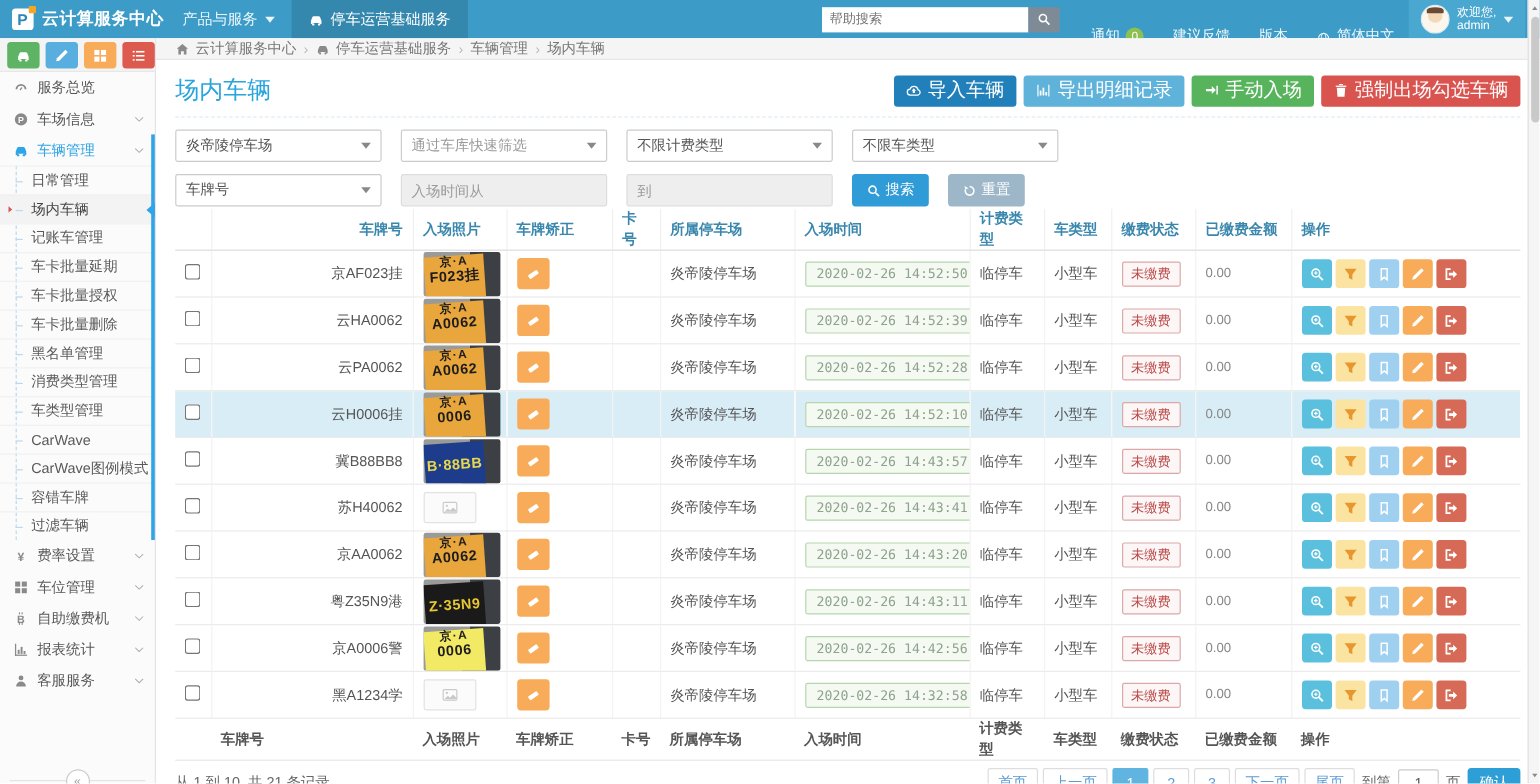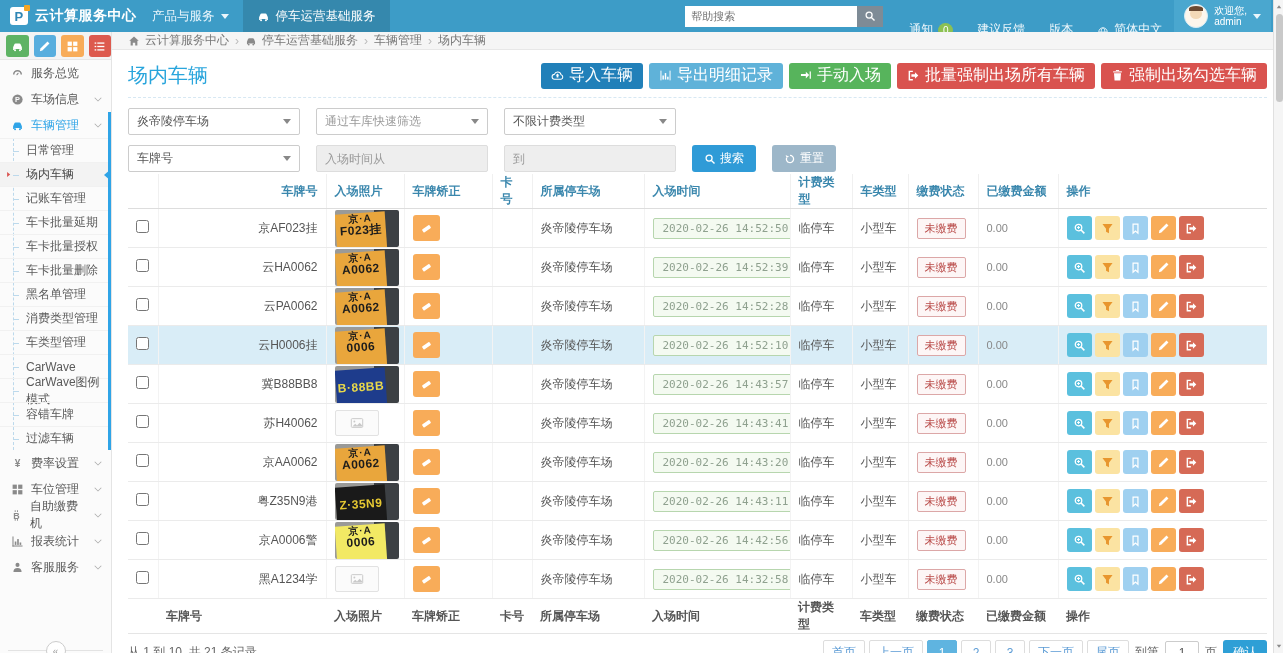--- a/index.html
+++ b/index.html
@@ -27,21 +27,21 @@
   .avatar { width:24px; height:24px; border-radius:50%; background:#fdf6ec; position:relative; overflow:hidden; border:1px solid #d8ecf5; }
   .avatar::before { content:''; position:absolute; left:5px; top:3px; width:12px; height:11px; border-radius:50%; background:#f3d9b8; }
   .avatar::after { content:''; position:absolute; left:4px; top:1px; width:14px; height:5px; border-radius:50% 50% 0 0; background:#6b4a33; }
   .welcome { font-size:10px; line-height:11px; color:#fff; }
   .caret { width:0; height:0; border-left:4px solid transparent; border-right:4px solid transparent; border-top:5px solid #eaf6fc; }
 
   
   .shell { display:flex; height:621px; }
 
   
-  .sidebar { width:112px; background:#fbfbfb; border-right:1px solid #e4e4e4; position:relative; flex:none; }
+  .sidebar { width:130px; background:#fbfbfb; border-right:1px solid #e4e4e4; position:relative; flex:none; }
   .quick { display:flex; gap:5px; padding:3px 0 3px 6px; height:28px; border-bottom:1px solid #e7e7e7; background:#f4f4f4; }
   .qbtn { width:27px; height:22px; border:none; border-radius:3px; color:#fff; display:flex; align-items:center; justify-content:center; cursor:pointer; }
   .menu { font-size:12px; }
   .m-item { display:flex; align-items:center; gap:7px; height:26px; padding:0 8px 0 10px; color:#585858; cursor:pointer; position:relative; }
   .m-item .mi { color:#8a8a8a; display:flex; width:14px; justify-content:center; }
   .m-item .chev { margin-left:auto; color:#aaa; }
   .m-item.active { color:#2fa4e7; }
   .m-item.active .mi { color:#2fa4e7; }
   .group { position:relative; }
   .group.open::after { content:''; position:absolute; right:0; top:0; bottom:0; width:3px; background:#2fa4e7; }
@@ -498,29 +498,20 @@
                   <svg width="13" height="13" viewBox="0 0 16 16" fill="currentColor" aria-hidden="true">
                     <path d="M8.4 3.4l4.1 4.1-4.1 4.1V8.7H2.4V6.3h6z"></path>
                     <rect x="13.1" y="3" width="1.5" height="9"></rect>
                   </svg>
                 </span>
                 <span>手动入场</span>
               </button>
               <button class="tbtn danger">
                 <span>
                   <svg width="13" height="13" viewBox="0 0 16 16" fill="currentColor" aria-hidden="true">
-                    <path d="M7.2 2H2v12h5.2v-1.8H3.8V3.8h3.4z"></path>
-                    <path d="M9.8 4.1L13.9 8l-4.1 3.9V9.4H5.4V6.6h4.4z"></path>
-                  </svg>
-                </span>
-                <span>批量强制出场所有车辆</span>
-              </button>
-              <button class="tbtn danger">
-                <span>
-                  <svg width="13" height="13" viewBox="0 0 16 16" fill="currentColor" aria-hidden="true">
                     <rect x="2.6" y="2.9" width="10.8" height="1.3"></rect>
                     <rect x="6" y="1.3" width="4" height="1.2"></rect>
                     <path d="M3.7 5.2h8.6l-.7 9H4.4z"></path>
                   </svg>
                 </span>
                 <span>强制出场勾选车辆</span>
               </button>
             </div>
         </div>
 
@@ -528,20 +519,24 @@
             <div class="sel">
               <span>炎帝陵停车场</span>
               <span class="scaret"></span>
             </div>
             <div class="sel muted">
               <span>通过车库快速筛选</span>
               <span class="scaret"></span>
             </div>
             <div class="sel">
               <span>不限计费类型</span>
+              <span class="scaret"></span>
+            </div>
+            <div class="sel">
+              <span>不限车类型</span>
               <span class="scaret"></span>
             </div>
           </div>
 
         <div class="filters">
           <div class="sel">
             <span>车牌号</span>
             <span class="scaret"></span>
           </div>
           <input class="fin dis" readonly="" placeholder="入场时间从" style="">

